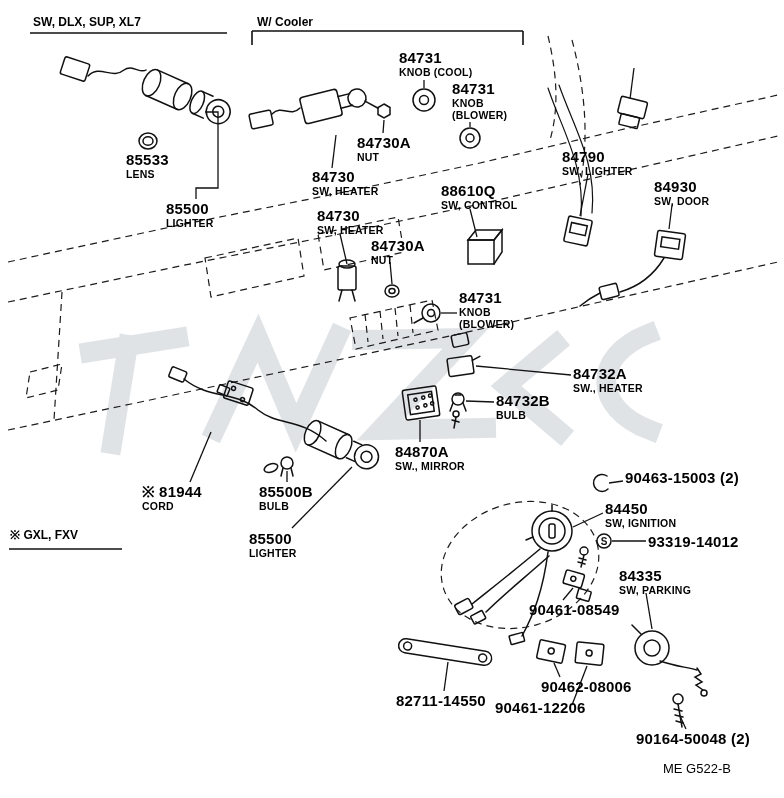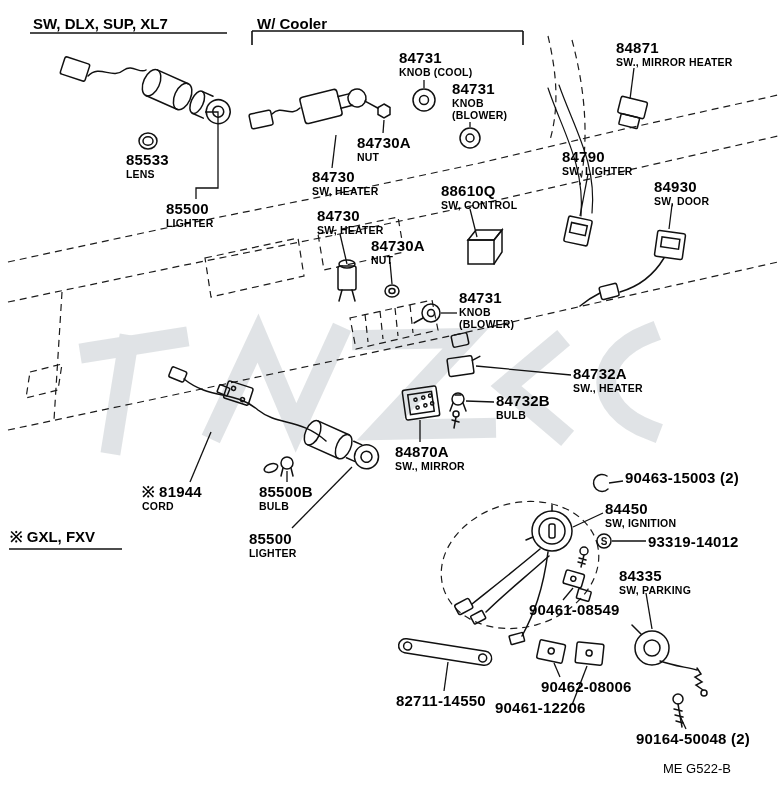--- a/index.html
+++ b/index.html
@@ -2,21 +2,21 @@
 <html><head>
 <meta charset="utf-8">
 <style>
   html,body{margin:0;padding:0;background:#fff}
   .stage{position:relative;width:784px;height:798px;background:#ffffff;
          font-family:"Liberation Sans",sans-serif;overflow:hidden}
   .stage svg{position:absolute;left:0;top:0}
   .lbl{position:absolute;color:#000;font-weight:700;line-height:1.12}
   .pn{font-size:15px;white-space:nowrap;letter-spacing:.2px}
   .pd{font-size:10.5px;white-space:pre-line;letter-spacing:.2px}
-  .grp{position:absolute;color:#000;font-weight:700;font-size:15px;white-space:nowrap}
+  .grp{position:absolute;color:#000;font-weight:700;font-size:12px;white-space:nowrap}
   .footer{position:absolute;color:#000;font-weight:400;font-size:13px;white-space:nowrap}
 </style>
 </head>
 <body>
 
 <div class="stage">
 
 <svg width="784" height="798" viewBox="0 0 784 798">
 
   <g stroke="#cdd2d6" stroke-width="20" fill="none" opacity="0.6" stroke-linecap="square">
@@ -308,24 +308,20 @@
     </div>
   <div class="lbl" style="left:399px;top:50px">
       <div class="pn">84731</div>
       <div class="pd">KNOB (COOL)</div>
     </div>
   <div class="lbl" style="left:452px;top:81px">
       <div class="pn">84731</div>
       <div class="pd">KNOB
 (BLOWER)</div>
     </div>
-  <div class="lbl" style="left:616px;top:40px">
-      <div class="pn">84871</div>
-      <div class="pd">SW., MIRROR HEATER</div>
-    </div>
   <div class="lbl" style="left:357px;top:135px">
       <div class="pn">84730A</div>
       <div class="pd">NUT</div>
     </div>
   <div class="lbl" style="left:312px;top:169px">
       <div class="pn">84730</div>
       <div class="pd">SW, HEATER</div>
     </div>
   <div class="lbl" style="left:562px;top:149px">
       <div class="pn">84790</div>

